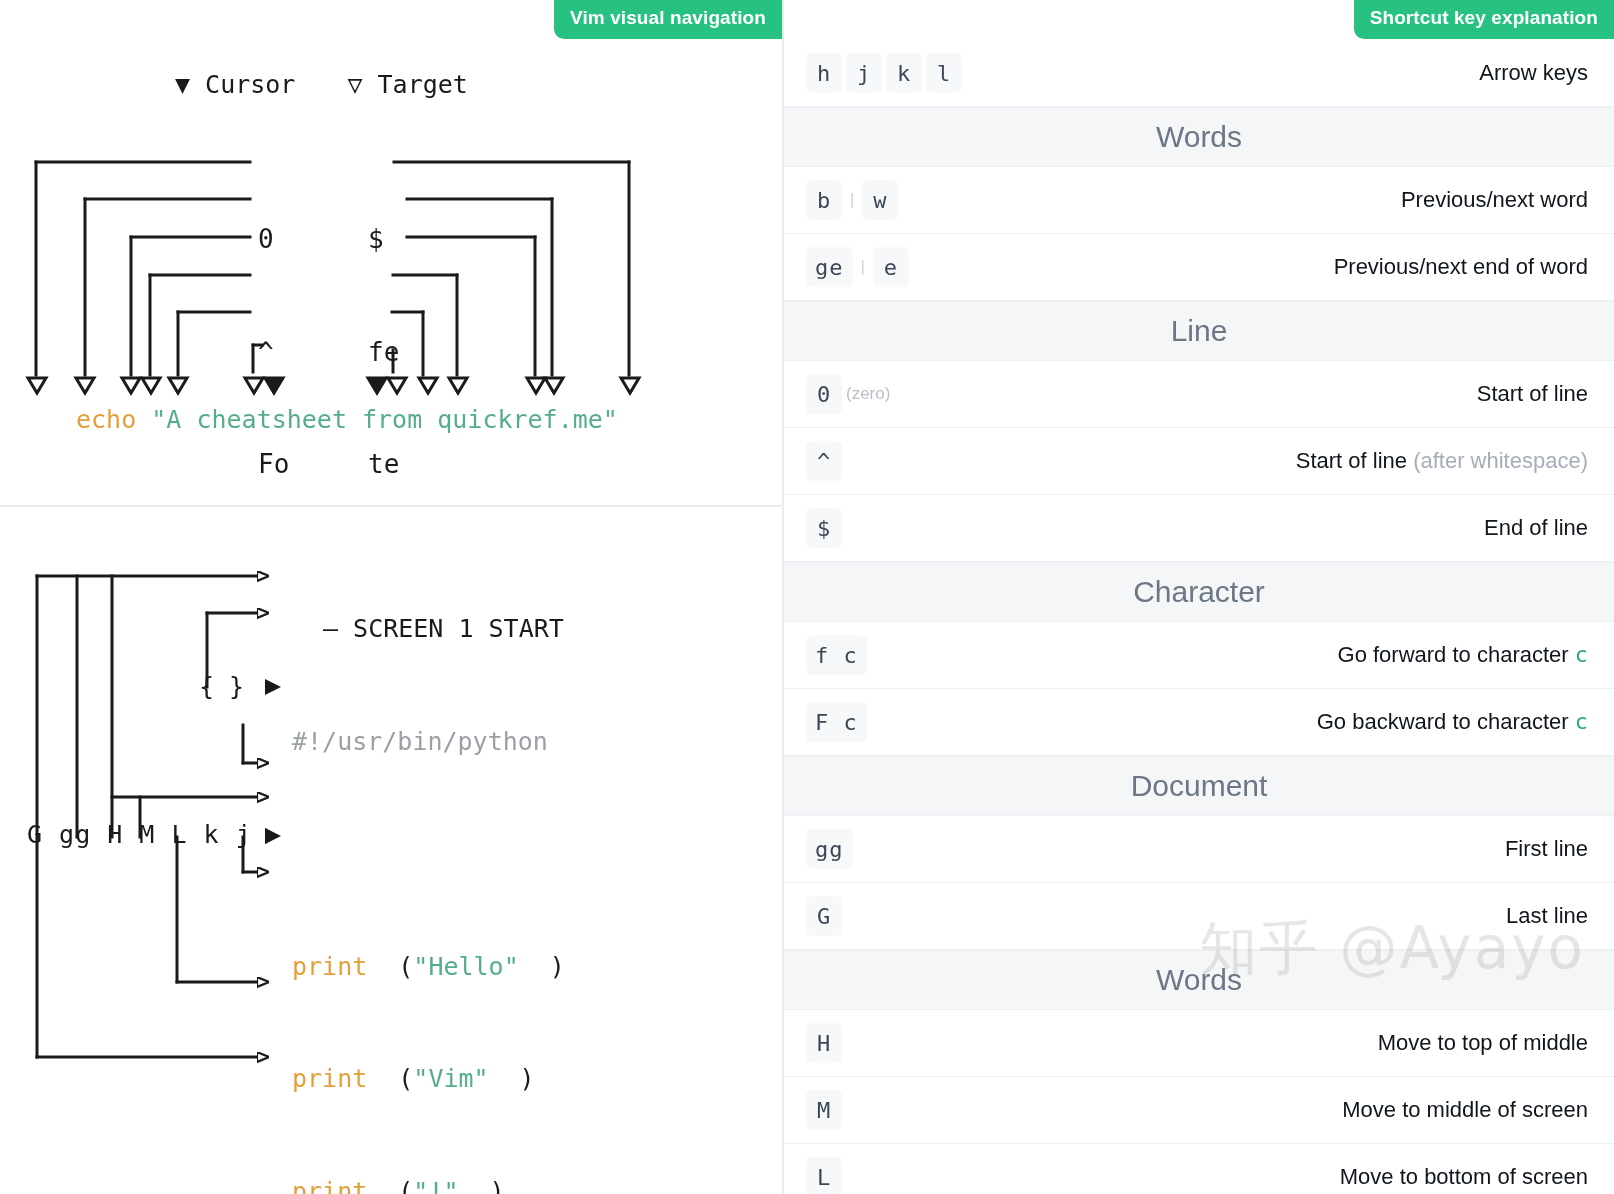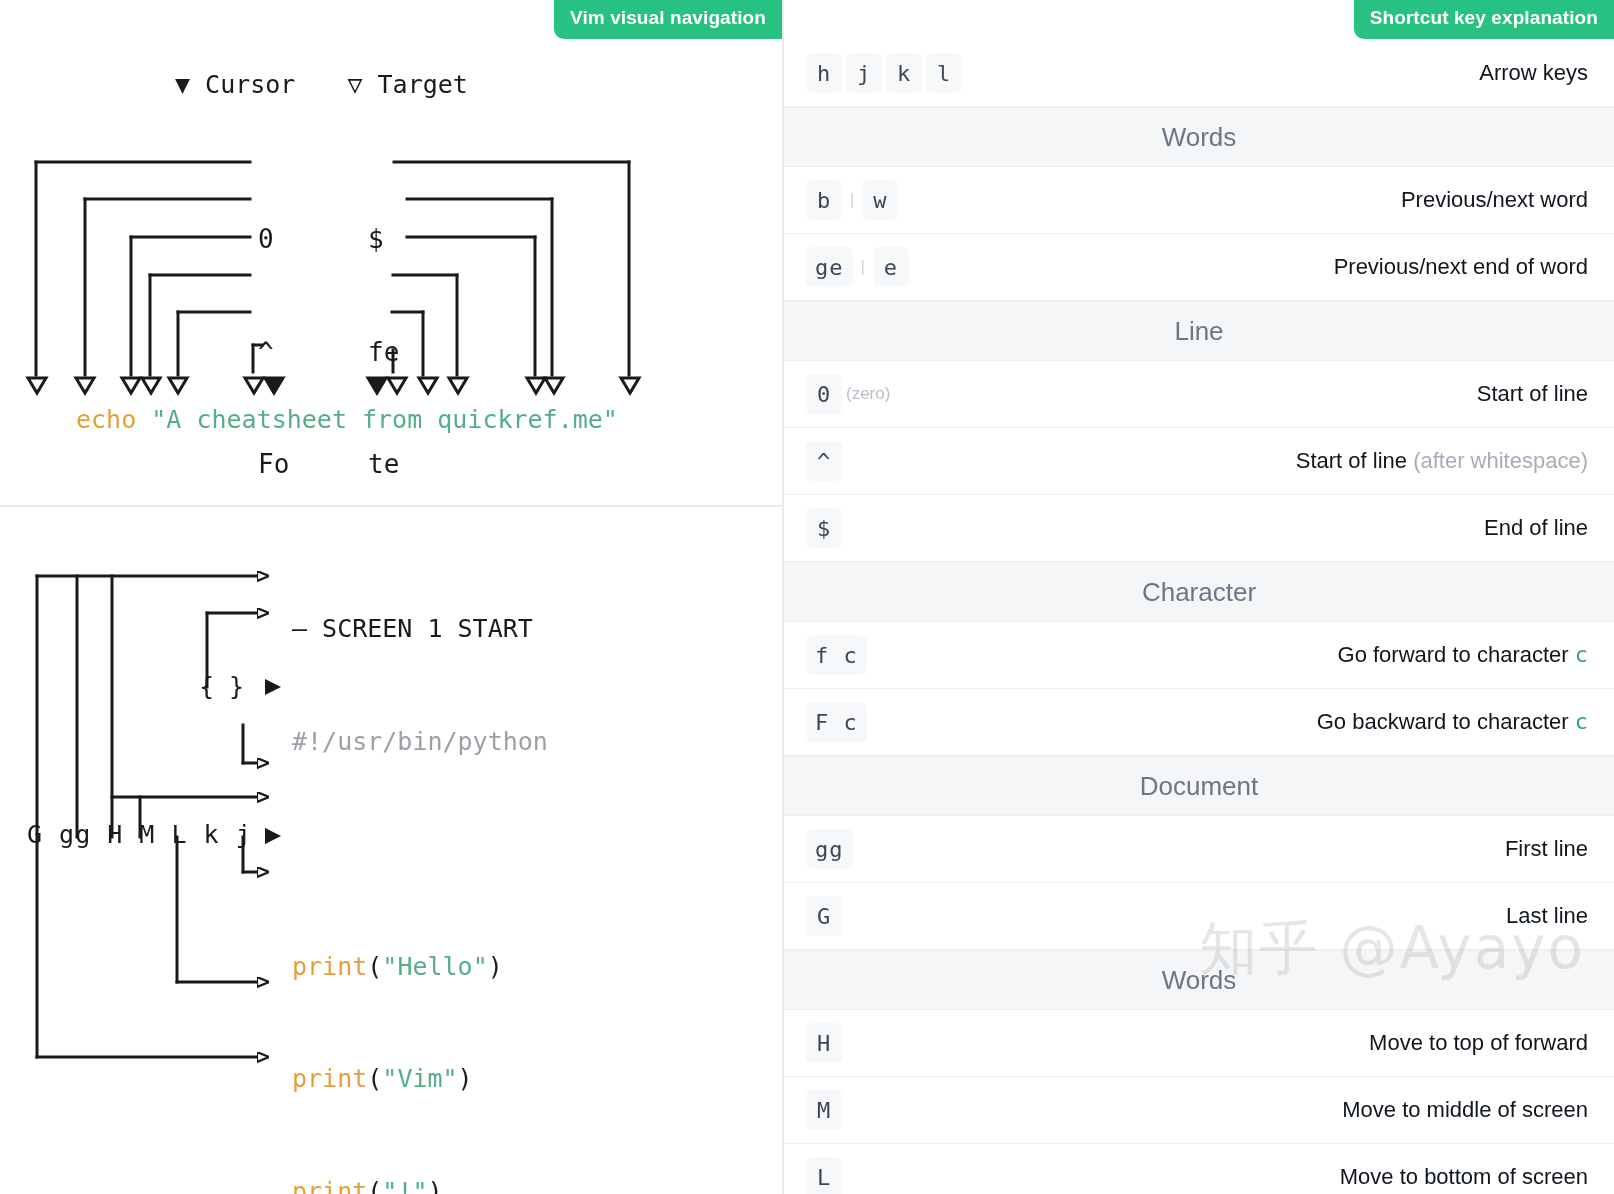--- a/index.html
+++ b/index.html
@@ -53,21 +53,21 @@
   .legend .gap { display:inline-block; width: 52px; }
 
   .echo-line {
     position: absolute; left: 76px; top: 404px;
     font-family: "DejaVu Sans Mono", "Liberation Mono", monospace;
     font-size: 25px; white-space: pre; line-height: 32px;
   }
   .c-orange { color: #E3A03A; }
   .c-green  { color: #55AE88; }
   .c-grey   { color: #9aa0a6; }
-  .c-dark   { color: #1a1a1a; }
+  .c-dark   { color: #1a1a1a; margin-left: 31px; }
 
   
   .diagram { position: absolute; left: 0; top: 0; }
 
   .screen-art {
     position: absolute; left: 0; top: 0;
     font-family: "DejaVu Sans Mono", "Liberation Mono", monospace;
     font-size: 25px; white-space: pre; line-height: 37.5px;
   }
 
@@ -108,21 +108,21 @@
   }
   .sep { color: #cdd3da; font-size: 17px; padding: 0 4px; }
   .zero-note { color: #b9bfc7; font-size: 17px; font-family:"Liberation Sans",sans-serif;}
   .section-row {
     display: flex; align-items: center; justify-content: center;
     height: 60px;
     background: #F4F6F8;
     border-bottom: 1px solid #eceff3;
     border-top: 1px solid #eceff3;
     color: #6b7785;
-    font-size: 26px;
+    font-size: 30px;
     font-family: "Liberation Sans", sans-serif;
   }
 
   
   .watermark {
     position: absolute;
     right: 29px; bottom: 58px;
     font-size: 58px;
     color: rgba(140,140,140,0.22);
     font-family: "DejaVu Sans", sans-serif;
@@ -384,21 +384,21 @@
         </div>
         <div class="desc">Last line</div>
       </div>
 
       <div class="section-row">Words</div>
 
       <div class="row">
         <div class="keys">
           <span class="kbd">H</span>
         </div>
-        <div class="desc">Move to top of forward</div>
+        <div class="desc">Move to top of middle</div>
       </div>
 
       <div class="row">
         <div class="keys">
           <span class="kbd">M</span>
         </div>
         <div class="desc">Move to middle of screen</div>
       </div>
 
       <div class="row">

